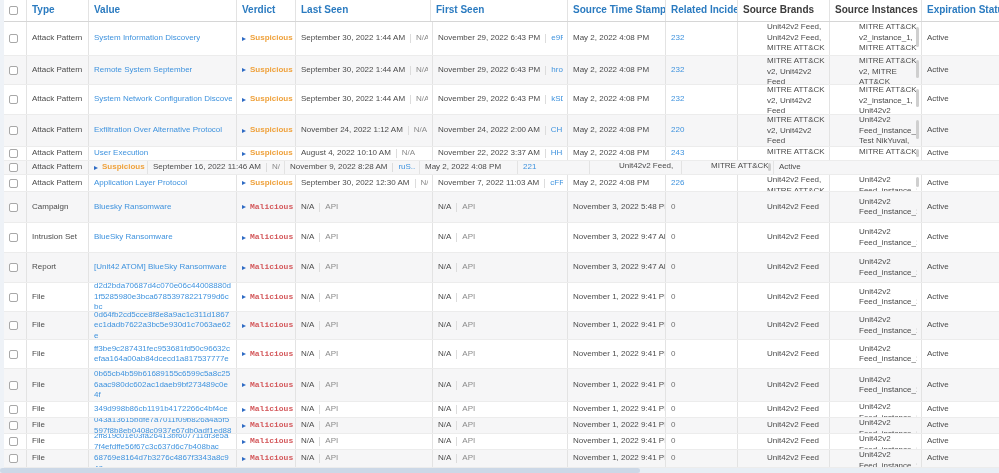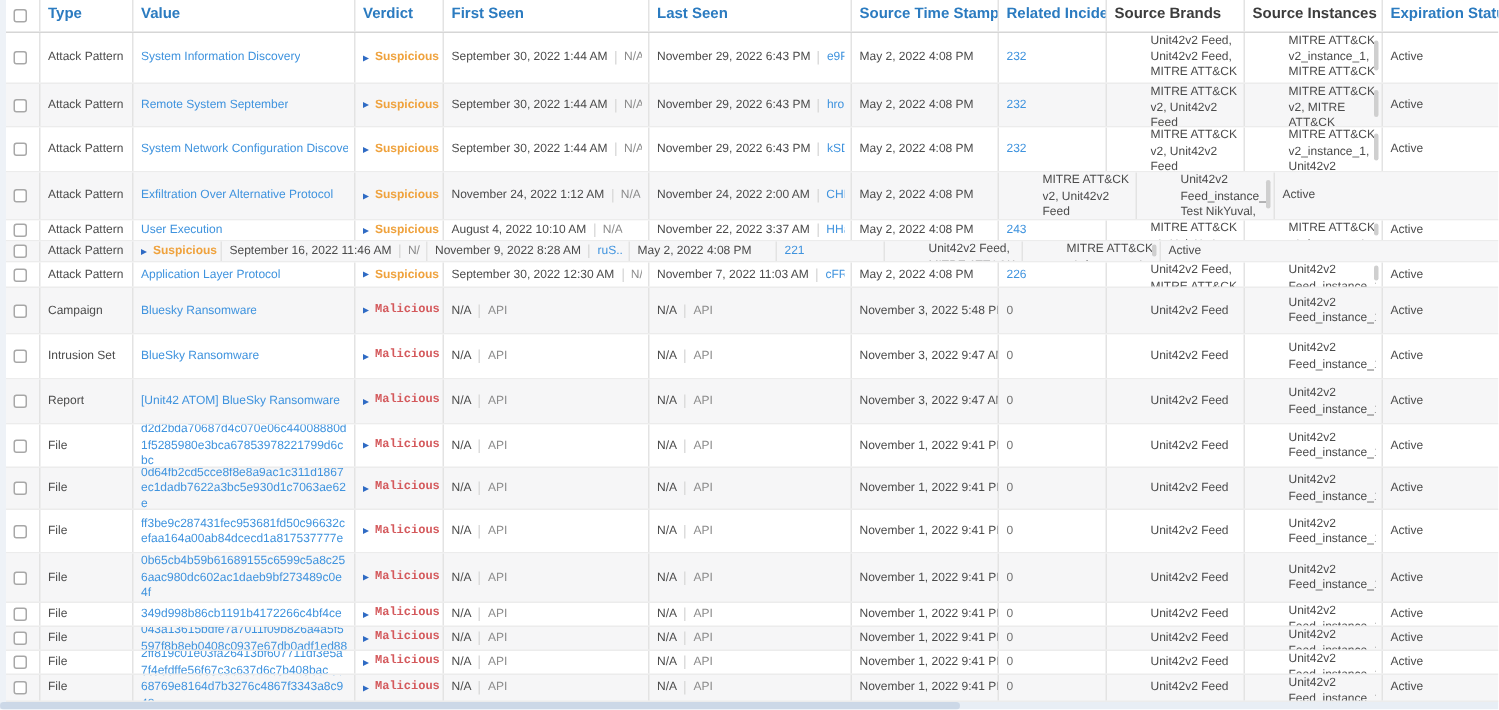--- a/index.html
+++ b/index.html
@@ -98,22 +98,22 @@
 
 <div class="app">
   <div class="table">
     <div class="thead">
       <div class="cell c-check">
           <span class="cb"></span>
         </div>
       <div class="cell c-type">Type</div>
       <div class="cell c-value">Value</div>
       <div class="cell c-verdict">Verdict</div>
+      <div class="cell c-last">Last Seen</div>
       <div class="cell c-first">First Seen</div>
-      <div class="cell c-last">Last Seen</div>
       <div class="cell c-stime">Source Time Stamp</div>
       <div class="cell c-rel">Related Incidents</div>
       <div class="cell c-brands dark">Source Brands</div>
       <div class="cell c-inst dark">Source Instances</div>
       <div class="cell c-exp">Expiration Status</div>
     </div>
     <div class="tbody" id="tbody">
   <div class="trow">
     <div class="cell c-check">
             <span class="cb"></span>
@@ -238,20 +238,23 @@
             <span class="dt">November 24, 2022 1:12 AM</span>
             <span class="vdiv"></span>
             <span class="src">N/A</span>
           </div>
     <div class="cell c-last">
             <span class="dt">November 24, 2022 2:00 AM</span>
             <span class="vdiv"></span>
             <span class="src blue">CHR...rfWCl</span>
           </div>
     <div class="cell c-stime">May 2, 2022 4:08 PM</div>
+    <div class="cell c-rel">
+            <span class="rel-text blue">220</span>
+          </div>
     <div class="cell c-brands">
             <span class="wrap-text inner">MITRE ATT&amp;CK v2, Unit42v2 Feed</span>
           </div>
     <div class="cell c-inst has-scroll">
             <span class="wrap-text inner">Unit42v2 Feed_instance_1, Test NikYuval, MITRE ATT&amp;CK</span>
             <span class="cell-scrollbar"></span>
           </div>
     <div class="cell c-exp">Active</div>
   </div>
 

